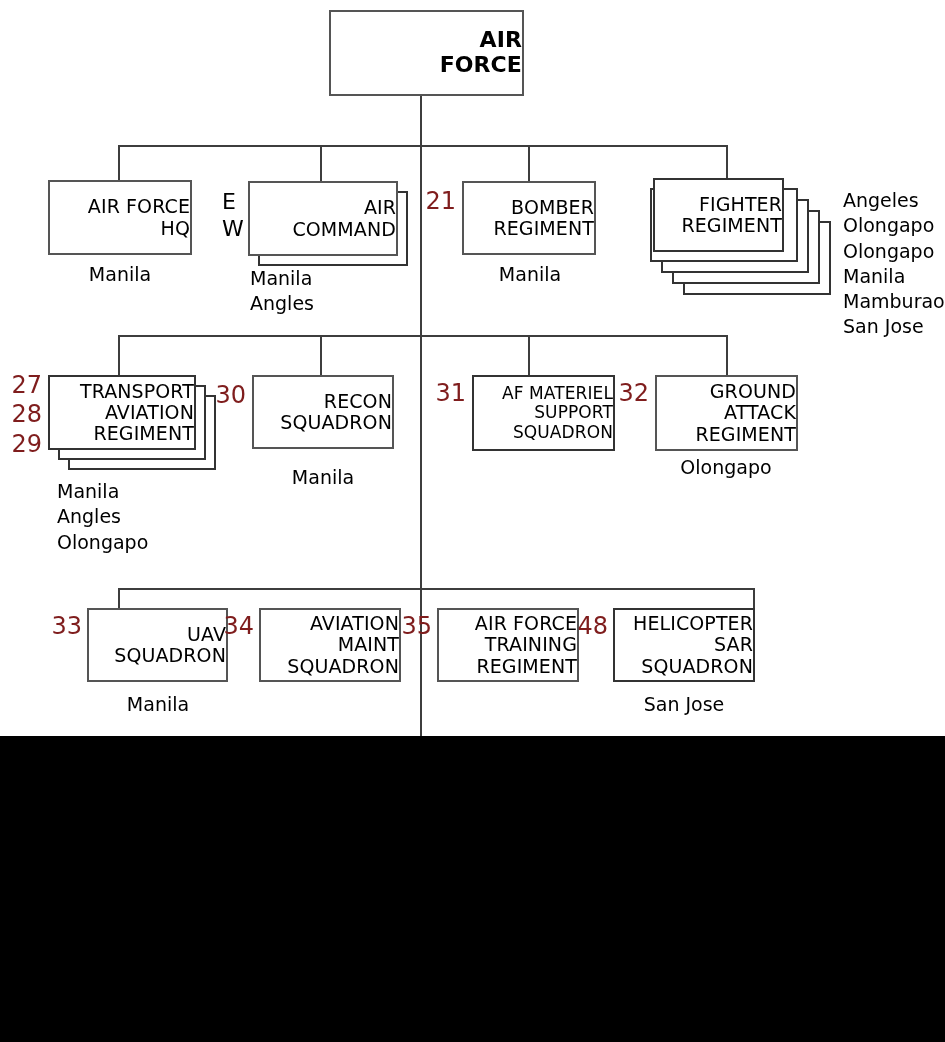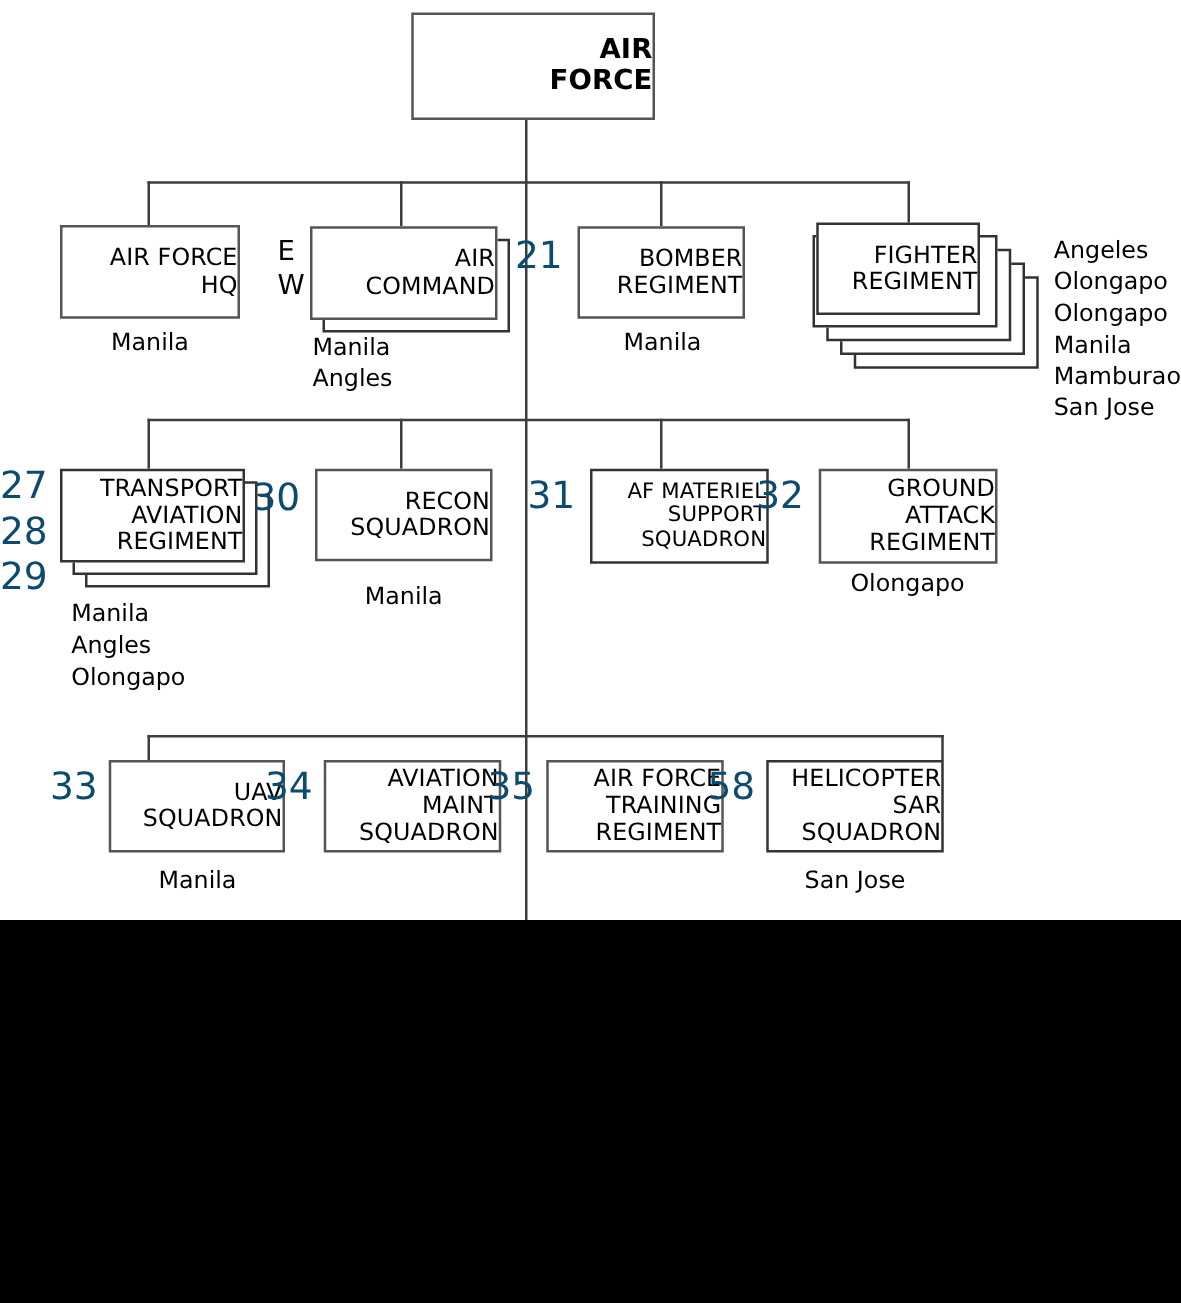--- a/index.html
+++ b/index.html
@@ -61,24 +61,24 @@
   .stack-layer {
     position: absolute;
     box-sizing: border-box;
     background: #ffffff;
     border: 2px solid #333333;
   }
 
   
   .idx {
     position: absolute;
-    font-size: 30px;
-    color: #0c4a6e;
+    font-size: 24px;
+    color: #7f1d1d;
     line-height: 1.22;
-    text-align: left;
+    text-align: right;
     white-space: pre-line;
   }
 
   
   .loc {
     position: absolute;
     font-size: 19px;
     color: #000000;
     line-height: 1.33;
     white-space: pre-line;
@@ -225,18 +225,18 @@
 TRAINING
 REGIMENT</span>
   </div>
   <div class="idx" style="left:390px; top:612px; width:42px;">35</div>
 
   <div class="node unit" style="left:613px; top:608px; width:142px; height:74px; border-color:#333333;">
     <span class="label">HELICOPTER
 SAR
 SQUADRON</span>
   </div>
-  <div class="idx" style="left:566px; top:612px; width:42px;">58</div>
+  <div class="idx" style="left:566px; top:612px; width:42px;">48</div>
   <div class="loc center" style="left:594px; top:692px; width:180px;">San Jose</div>
 
   <div id="bottom-band" style="top:736px; height:306px;"></div>
 
 </div>
 
 </body></html>

